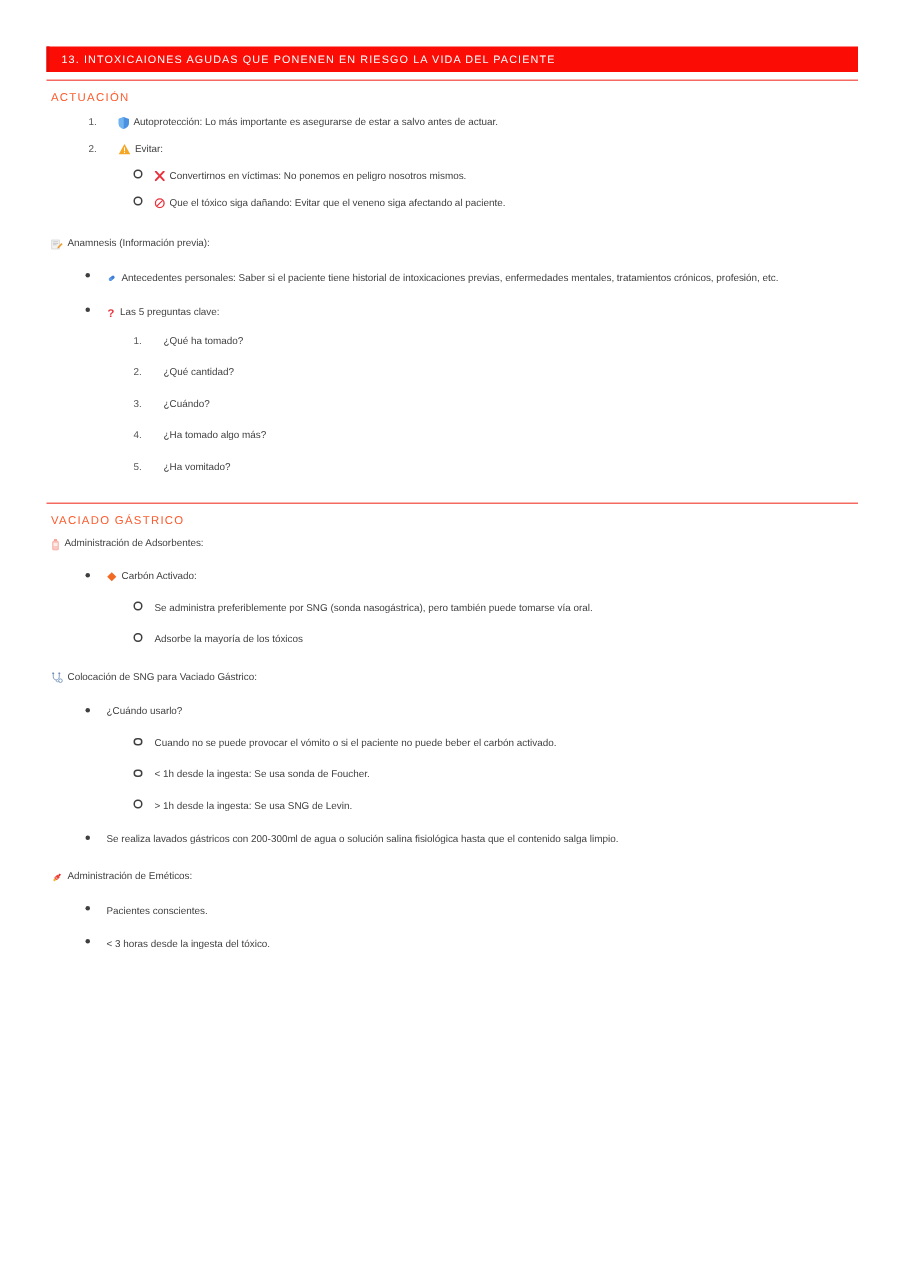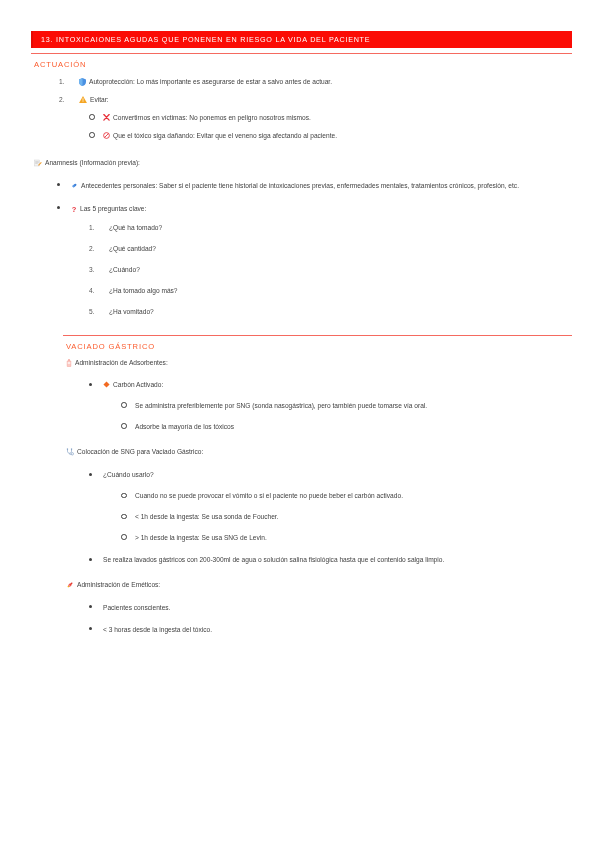--- a/index.html
+++ b/index.html
@@ -260,21 +260,21 @@
         </div>
       </div>
       <div class="block" style="margin-top:12px;">
         <div class="row lvl-2">
           <span class="marker num-marker">5.</span>
           <span class="txt">¿Ha vomitado?</span>
         </div>
       </div>
     </div>
 
-    <div class="section" style="margin-top:18px;margin-left:32px;">
+    <div class="section" style="margin-top:18px;">
       <div class="section-rule"></div>
       <div class="section-title">VACIADO GÁSTRICO</div>
 
       <div class="block" style="margin-top:8px;">
         <div class="row lvl-head">
           <span class="ico">
             <svg width="6" height="8" viewBox="0 0 12 16">
               <rect x="4" y="0.5" width="4" height="3" fill="#f7a9a0"></rect>
               <rect x="2.2" y="3.5" width="7.6" height="12" rx="1.4" fill="#fbc9c3" stroke="#f08b80" stroke-width="0.7"></rect>
               <rect x="3.4" y="6" width="5.2" height="4" fill="#fff" opacity="0.65"></rect>

